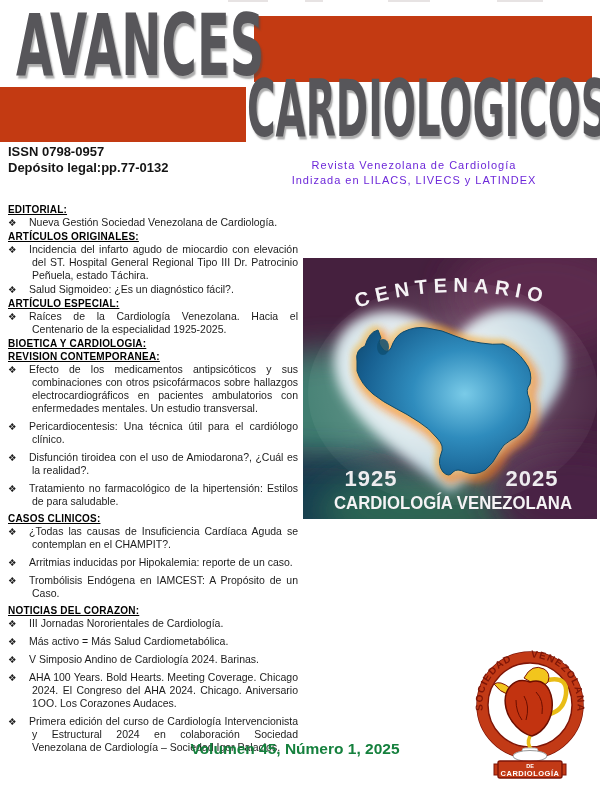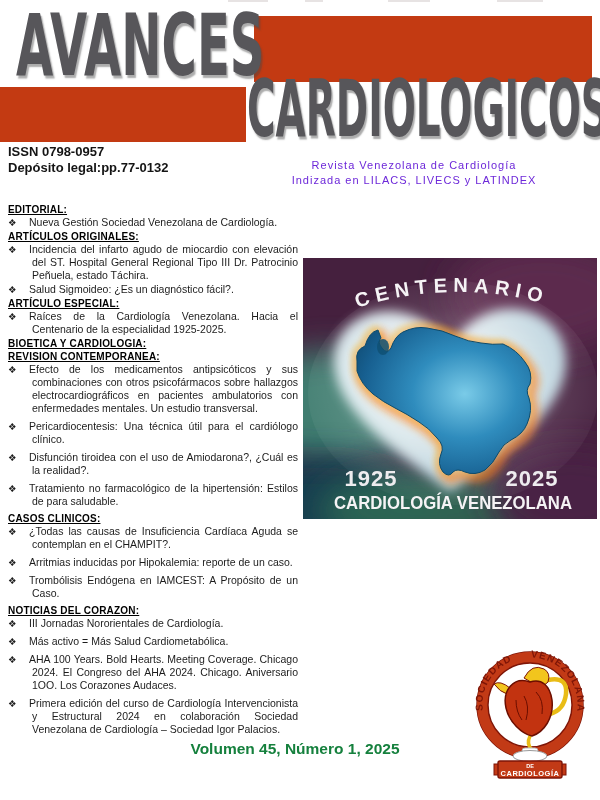--- a/index.html
+++ b/index.html
@@ -107,20 +107,21 @@
       <li><span class="blt">❖</span><span>Arritmias inducidas por Hipokalemia: reporte de un caso.</span></li>
       <li><span class="blt">❖</span><span>Trombólisis Endógena en IAMCEST: A Propósito de un Caso.</span></li>
     </ul>
   </section>
 
   <section class="sp">
     <h3>NOTICIAS DEL CORAZON:</h3>
     <ul>
       <li><span class="blt">❖</span><span>III Jornadas Nororientales de Cardiología.</span></li>
       <li><span class="blt">❖</span><span>Más activo = Más Salud Cardiometabólica.</span></li>
+      <li><span class="blt">❖</span><span>V Simposio Andino de Cardiología 2024. Barinas.</span></li>
       <li><span class="blt">❖</span><span>AHA 100 Years. Bold Hearts. Meeting Coverage. Chicago 2024.  El Congreso del AHA 2024. Chicago. Aniversario 1OO. Los Corazones Audaces.</span></li>
       <li><span class="blt">❖</span><span>Primera edición del curso de Cardiología Intervencionista y Estructural 2024 en colaboración Sociedad Venezolana de Cardiología – Sociedad Igor Palacios.</span></li>
 
     </ul>
   </section>
 </div>
 
 <div class="centenario">
 <svg width="294" height="261" viewBox="0 0 294 261">
   <defs>

